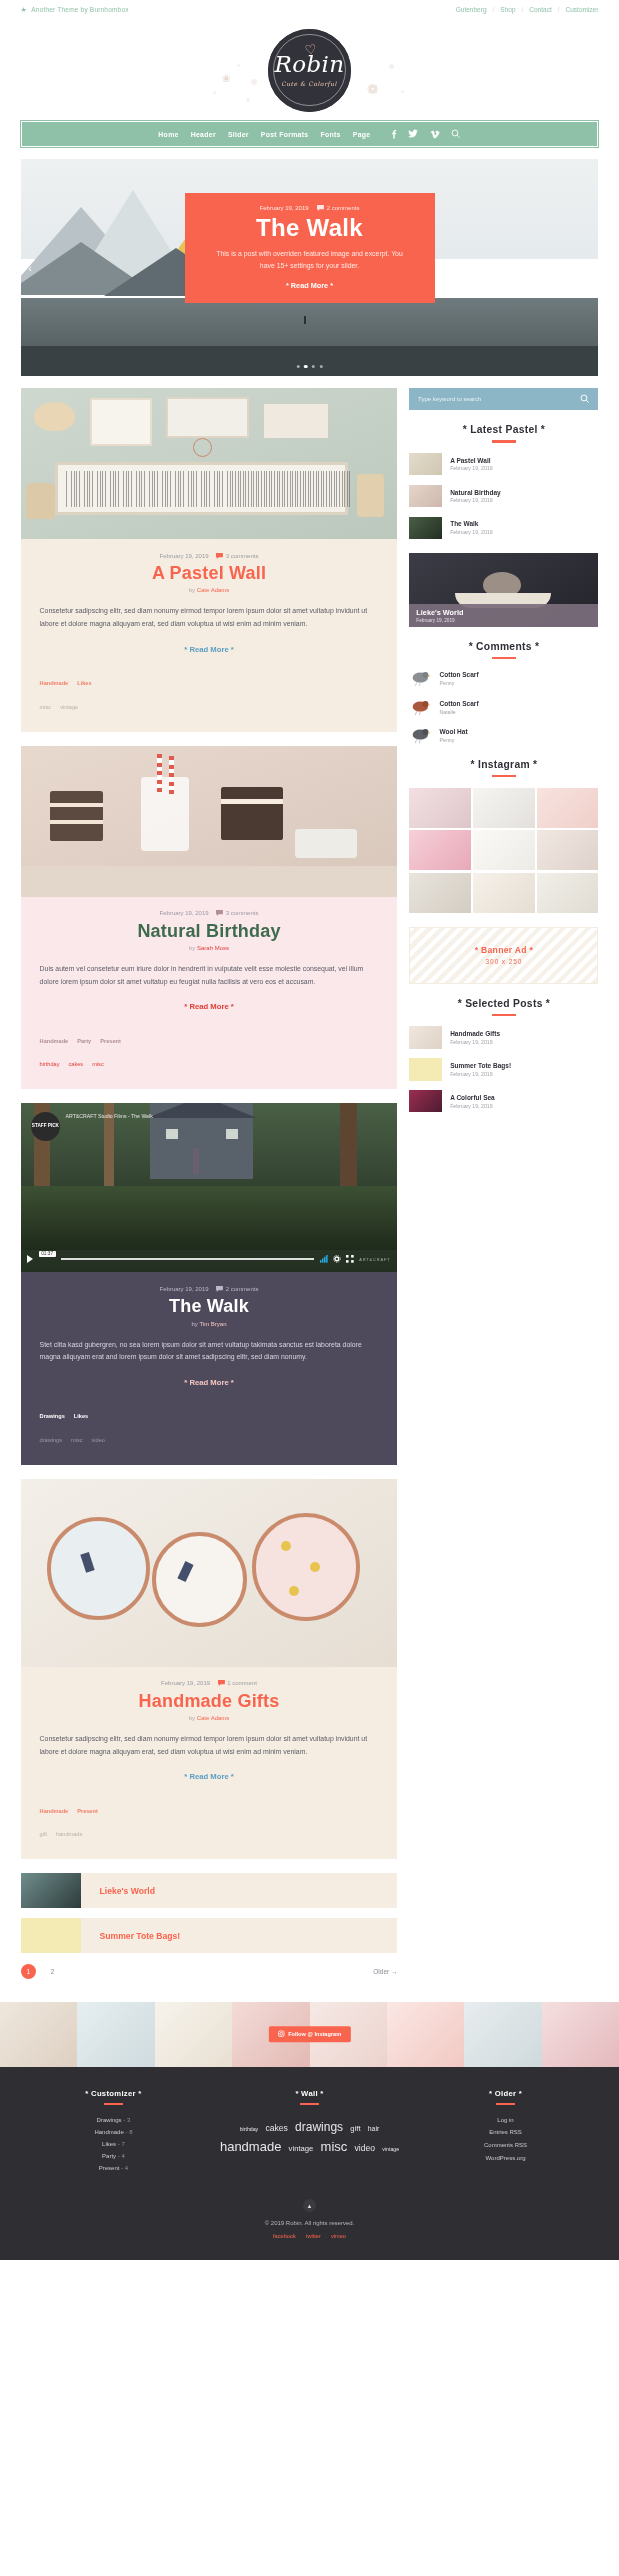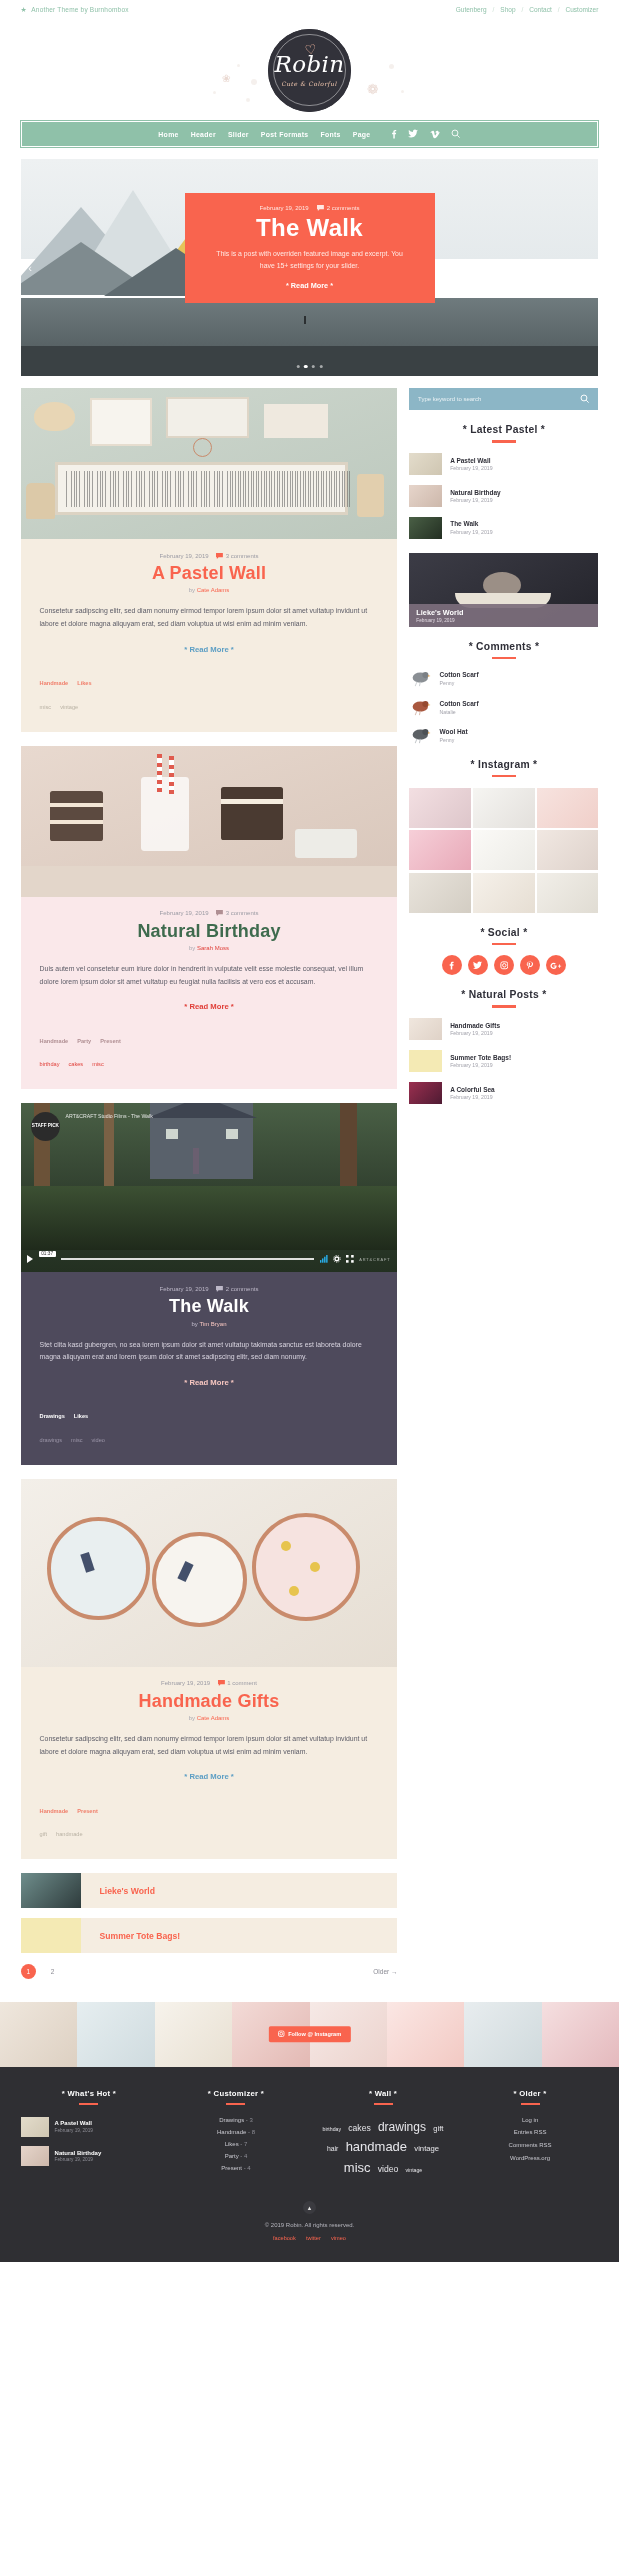--- a/index.html
+++ b/index.html
@@ -641,56 +641,28 @@
           <a href="#" class="ig-cell" style="background:linear-gradient(135deg,#f7e3df,#f0cfc9)"></a>
           <a href="#" class="ig-cell" style="background:linear-gradient(135deg,#f6cfd8,#e8a9b8)"></a>
           <a href="#" class="ig-cell" style="background:linear-gradient(135deg,#fbfaf7,#ecebe6)"></a>
           <a href="#" class="ig-cell" style="background:linear-gradient(135deg,#f1e8e2,#ded2cb)"></a>
           <a href="#" class="ig-cell" style="background:linear-gradient(135deg,#e9e4dc,#d3cdc3)"></a>
           <a href="#" class="ig-cell" style="background:linear-gradient(135deg,#f6f1ea,#e6ded3)"></a>
           <a href="#" class="ig-cell" style="background:linear-gradient(135deg,#f2efe9,#e0dcd3)"></a>
         </div>
       </div>
 
+
+      <a href="#" class="bannerad" style="text-decoration:none;margin-bottom:13.8px;">
+        <span class="b1">* Banner Ad *</span>
+        <span class="b2">300 x 250</span>
+      </a>
+
       <div class="widget">
-        <div class="w-title">* Social *</div>
-        <div class="w-rule"></div>
-        <div class="social-row">
-          <a href="#" class="soc">
-              <svg width="5.2" height="8.6" viewBox="0 0 6 10">
-                <path fill="#fff" d="M3.8 10V5.4h1.3l.2-1.5H3.8V2.9c0-.4.1-.7.7-.7h.8V.9C5 .9 4.5.8 4 .8c-1.2 0-2 .7-2 2v1.1H.8v1.5H2V10z"></path>
-              </svg>
-            </a>
-          <a href="#" class="soc">
-              <svg width="9.5" height="8.6" viewBox="0 0 11 10">
-                <path fill="#fff" d="M10.5 1.5c-.4.2-.8.3-1.2.4.4-.3.8-.7.9-1.2-.4.2-.8.4-1.3.5C8.5.8 8 .5 7.3.5 6.1.5 5.1 1.5 5.1 2.7v.5C3.3 3.1 1.7 2.3.7 1c-.2.3-.3.7-.3 1.1 0 .8.4 1.4.9 1.8-.3 0-.6-.1-.9-.2 0 1 .7 1.9 1.6 2.1-.2.1-.4.1-.6.1h-.3c.3.8 1 1.4 1.9 1.5-.7.5-1.6.9-2.6.9H0c.9.6 2.1.9 3.3.9 4 0 6.1-3.3 6.1-6.2v-.3c.5-.3.8-.7 1.1-1.2z"></path>
-              </svg>
-            </a>
-          <a href="#" class="soc">
-              <svg width="8.6" height="8.6" viewBox="0 0 10 10">
-                <rect x="1" y="1" width="8" height="8" rx="2.2" fill="none" stroke="#fff" stroke-width="1.1"></rect>
-                <circle cx="5" cy="5" r="2" fill="none" stroke="#fff" stroke-width="1.1"></circle>
-              </svg>
-            </a>
-          <a href="#" class="soc">
-              <svg width="7.7" height="9.5" viewBox="0 0 9 11">
-                <path fill="#fff" d="M4.6.5C2.2.5.9 2 .9 3.6c0 .8.4 1.7 1.1 2 .1 0 .2 0 .2-.1l.2-.6c0-.1 0-.2-.1-.2-.3-.4-.4-.8-.4-1.3 0-1.3 1-2.5 2.6-2.5 1.4 0 2.4.9 2.4 2.1 0 1.6-.7 2.9-1.7 2.9-.6 0-1-.5-.9-1.1.2-.7.5-1.4.5-1.9 0-.4-.2-.8-.7-.8-.6 0-1 .6-1 1.4 0 .5.2.8.2.8l-.7 2.9c-.2.8 0 1.9 0 2 0 .1.1.1.1 0 .1-.1.7-.9.9-1.7l.3-1.2c.2.4.8.7 1.3.7 1.8 0 3-1.6 3-3.7C8.2 1.9 6.8.5 4.6.5z"></path>
-              </svg>
-            </a>
-          <a href="#" class="soc">
-              <svg width="11.2" height="7.7" viewBox="0 0 13 9">
-                <path fill="#fff" d="M4.2.8C2.1.8.5 2.5.5 4.5s1.6 3.7 3.7 3.7c2.1 0 3.5-1.5 3.5-3.6 0-.2 0-.4-.1-.6H4.2v1.4h2c-.2.7-.9 1.3-2 1.3-1.2 0-2.2-1-2.2-2.2s1-2.2 2.2-2.2c.6 0 1.1.2 1.5.6l1-1C6.1 1.2 5.3.8 4.2.8zM10.6 3v1.3H9.3v1h1.3v1.3h1V5.3H13v-1h-1.4V3z"></path>
-              </svg>
-            </a>
-        </div>
-      </div>
-
-
-      <div class="widget">
-        <div class="w-title">* Natural Posts *</div>
+        <div class="w-title">* Selected Posts *</div>
         <div class="w-rule"></div>
         <a href="#" class="latest-item" style="text-decoration:none">
           <span class="latest-thumb" style="background:linear-gradient(135deg,#f0e7de,#dfd2c7)"></span>
           <span>
             <span class="latest-t" style="display:block">Handmade Gifts</span>
             <span class="latest-d" style="display:block">February 19, 2019</span>
           </span>
         </a>
         <a href="#" class="latest-item" style="text-decoration:none">
           <span class="latest-thumb" style="background:#f4eab4"></span>
@@ -724,38 +696,20 @@
           <rect x="1" y="1" width="8" height="8" rx="2.2" fill="none" stroke="#fff" stroke-width="1.2"></rect>
           <circle cx="5" cy="5" r="2" fill="none" stroke="#fff" stroke-width="1.2"></circle>
         </svg>
       <span>Follow @ Instagram</span>
     </a>
   </div>
 
   <footer class="footer">
     <div class="footer-cols">
 
-      <div class="fcol">
-        <div class="fcol-title">* What's Hot *</div>
-        <div class="fcol-rule"></div>
-        <a href="#" class="fhot" style="text-decoration:none">
-          <span class="fhot-thumb" style="background:linear-gradient(135deg,#e3dccb,#cfc6b2)"></span>
-          <span>
-            <span class="fhot-t" style="display:block">A Pastel Wall</span>
-            <span class="fhot-d" style="display:block">February 19, 2019</span>
-          </span>
-        </a>
-        <a href="#" class="fhot" style="text-decoration:none">
-          <span class="fhot-thumb" style="background:linear-gradient(135deg,#e6d5cb,#cdb8ab)"></span>
-          <span>
-            <span class="fhot-t" style="display:block">Natural Birthday</span>
-            <span class="fhot-d" style="display:block">February 19, 2019</span>
-          </span>
-        </a>
-      </div>
 
       <div class="fcol">
         <div class="fcol-title">* Customizer *</div>
         <div class="fcol-rule"></div>
         <div class="fcat">
           <a href="#" style="color:#c9c9d0;text-decoration:none">Drawings</a>
           <span class="n">- <span>3</span></span>
         </div>
         <div class="fcat">
           <a href="#" style="color:#c9c9d0;text-decoration:none">Handmade</a>

